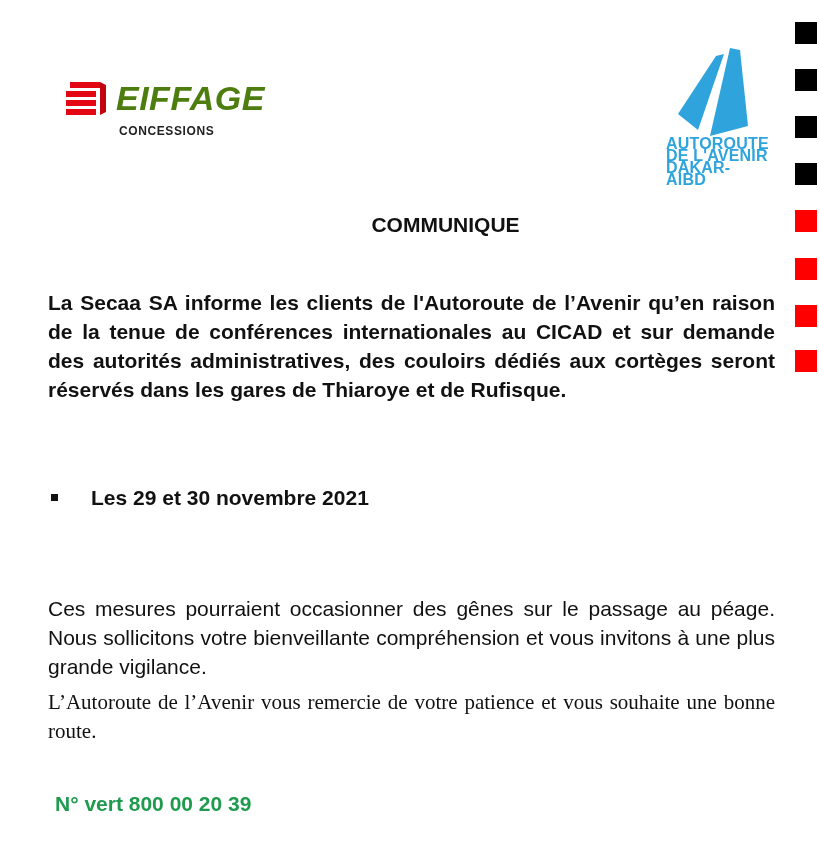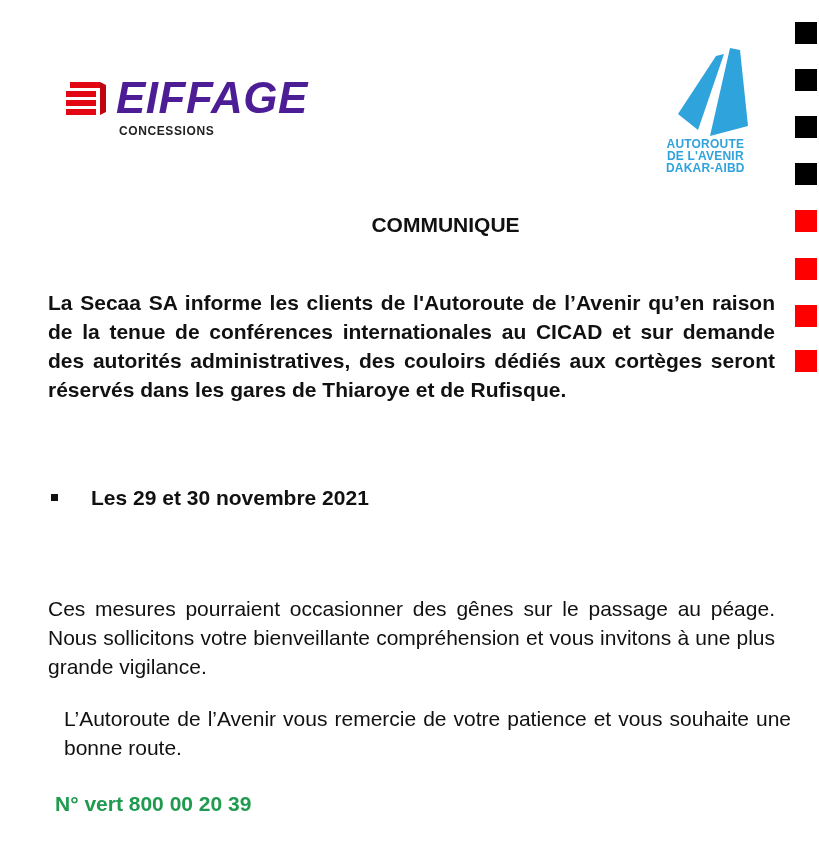--- a/index.html
+++ b/index.html
@@ -3,30 +3,30 @@
 <meta charset="utf-8">
 <style>
   html, body { margin:0; padding:0; background:#ffffff; }
   body { width:819px; height:860px; position:relative; overflow:hidden;
          font-family:"Liberation Sans", sans-serif; color:#111111; }
   .abs { position:absolute; }
 
   
   .eiffage-logo { left:66px; top:80px; width:220px; height:62px; }
   .eiffage-mark { position:absolute; left:0; top:2px; width:42px; height:34px; }
-  .eiffage-word { position:absolute; left:50px; top:-4px; font-size:44px; font-weight:bold;
-                  font-style:italic; letter-spacing:0.5px; color:#4c1d95; line-height:44px; }
+  .eiffage-word { position:absolute; left:50px; top:-4px; font-size:34px; font-weight:bold;
+                  font-style:italic; letter-spacing:0.5px; color:#4d7c0f; line-height:44px; }
   .eiffage-sub { position:absolute; left:53px; top:44px; font-size:12px; font-weight:bold;
                  letter-spacing:0.6px; color:#222; }
 
   
   .autoroute-logo { left:664px; top:48px; width:100px; height:140px; }
   .autoroute-mark { position:absolute; left:4px; top:0; width:92px; height:88px; }
-  .autoroute-text { position:absolute; left:2px; top:90px; font-size:12px; font-weight:bold;
-                    line-height:12px; color:#2fa3dc; letter-spacing:0.2px;text-align:center; }
+  .autoroute-text { position:absolute; left:2px; top:90px; font-size:16px; font-weight:bold;
+                    line-height:12px; color:#2fa3dc; letter-spacing:0.2px; }
   .autoroute-text .thin { font-weight:bold; }
 
   
   .sq { position:absolute; left:795px; width:22px; height:22px; }
 
   .title { left:0; width:819px; top:213px; text-align:center; font-size:21px; font-weight:bold;padding-left:36px; }
 
   .para { left:48px; width:727px; font-size:21px; line-height:29px; text-align:justify; }
   .p1 { top:288px; }
   .p2 { top:594px; }
@@ -77,15 +77,15 @@
 <div class="abs title">COMMUNIQUE</div>
 
 <p class="abs para p1" style="margin:0;font-weight:bold;">La Secaa SA informe les clients de l'Autoroute de l’Avenir qu’en raison de la tenue de conférences internationales au CICAD et sur demande des autorités administratives, des couloirs dédiés aux cortèges seront réservés dans les gares de Thiaroye et de Rufisque.</p>
 
 <ul class="abs bullets">
   <li><span class="bullet-mark"></span><span>Les 29 et 30 novembre 2021</span></li>
 </ul>
 
 <p class="abs para p2" style="margin:0;">Ces mesures pourraient occasionner des gênes sur le passage au péage. Nous sollicitons votre bienveillante compréhension et vous invitons à une plus grande vigilance.</p>
 
-<p class="abs para p3" style="margin:16px;">L’Autoroute de l’Avenir vous remercie de votre patience et vous souhaite une bonne route.</p>
+<p class="abs para p3" style="margin:0;font-family:Liberation Serif, serif;">L’Autoroute de l’Avenir vous remercie de votre patience et vous souhaite une bonne route.</p>
 
 <div class="abs green">N° vert 800 00 20 39</div>
 
 </body></html>

